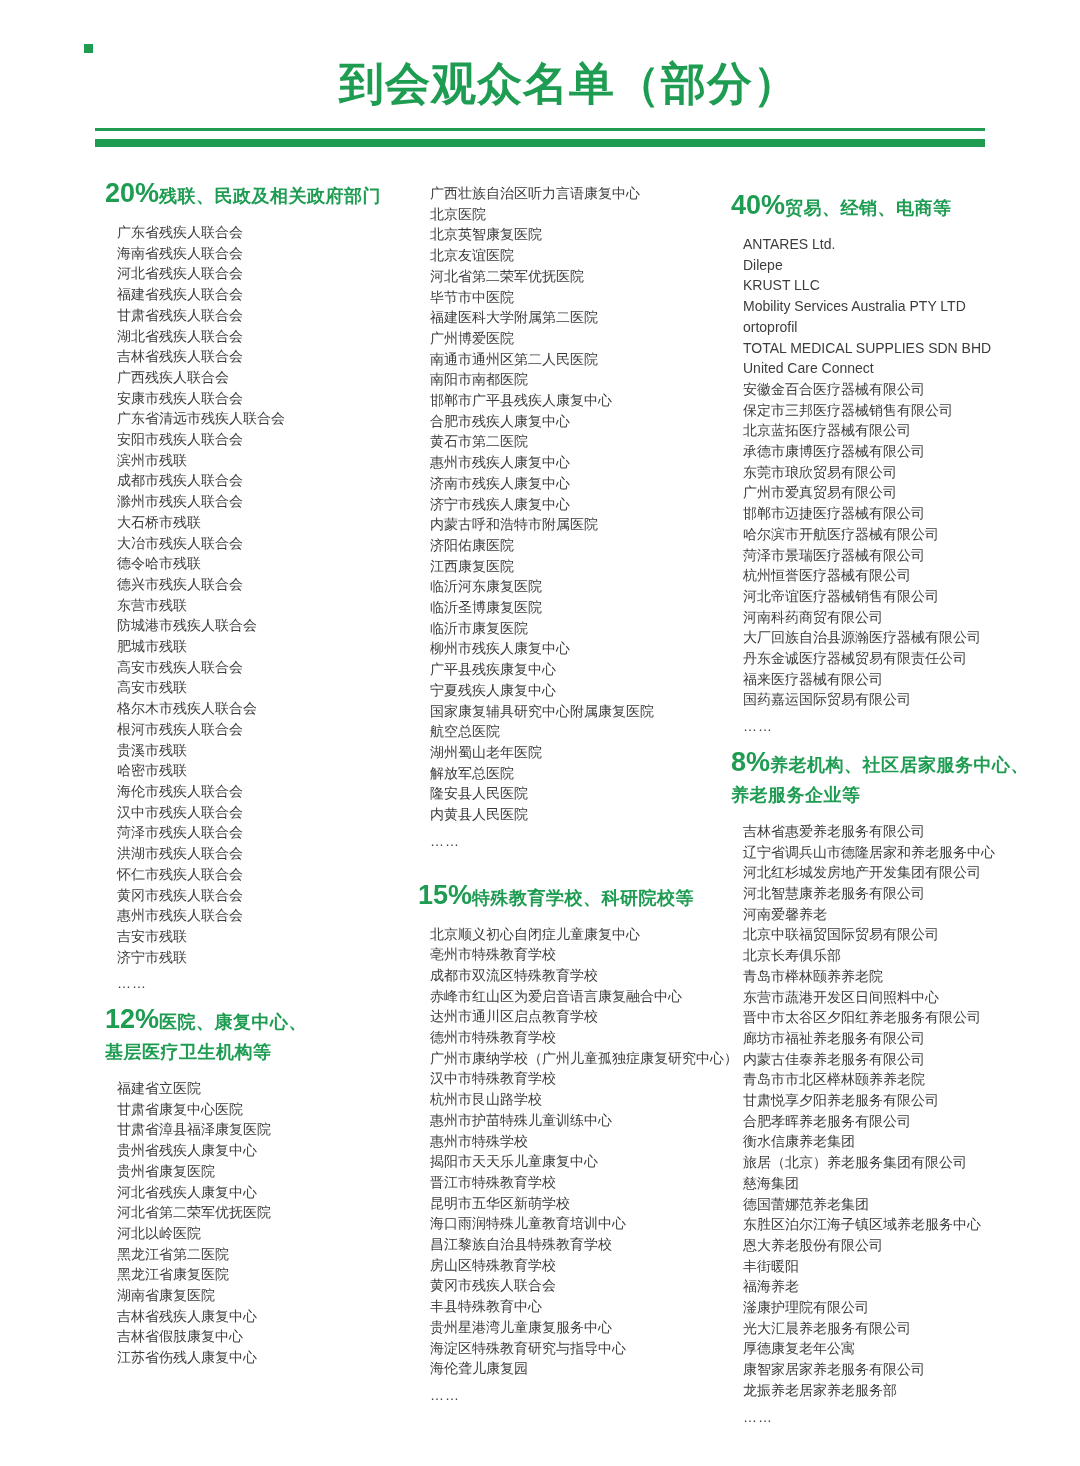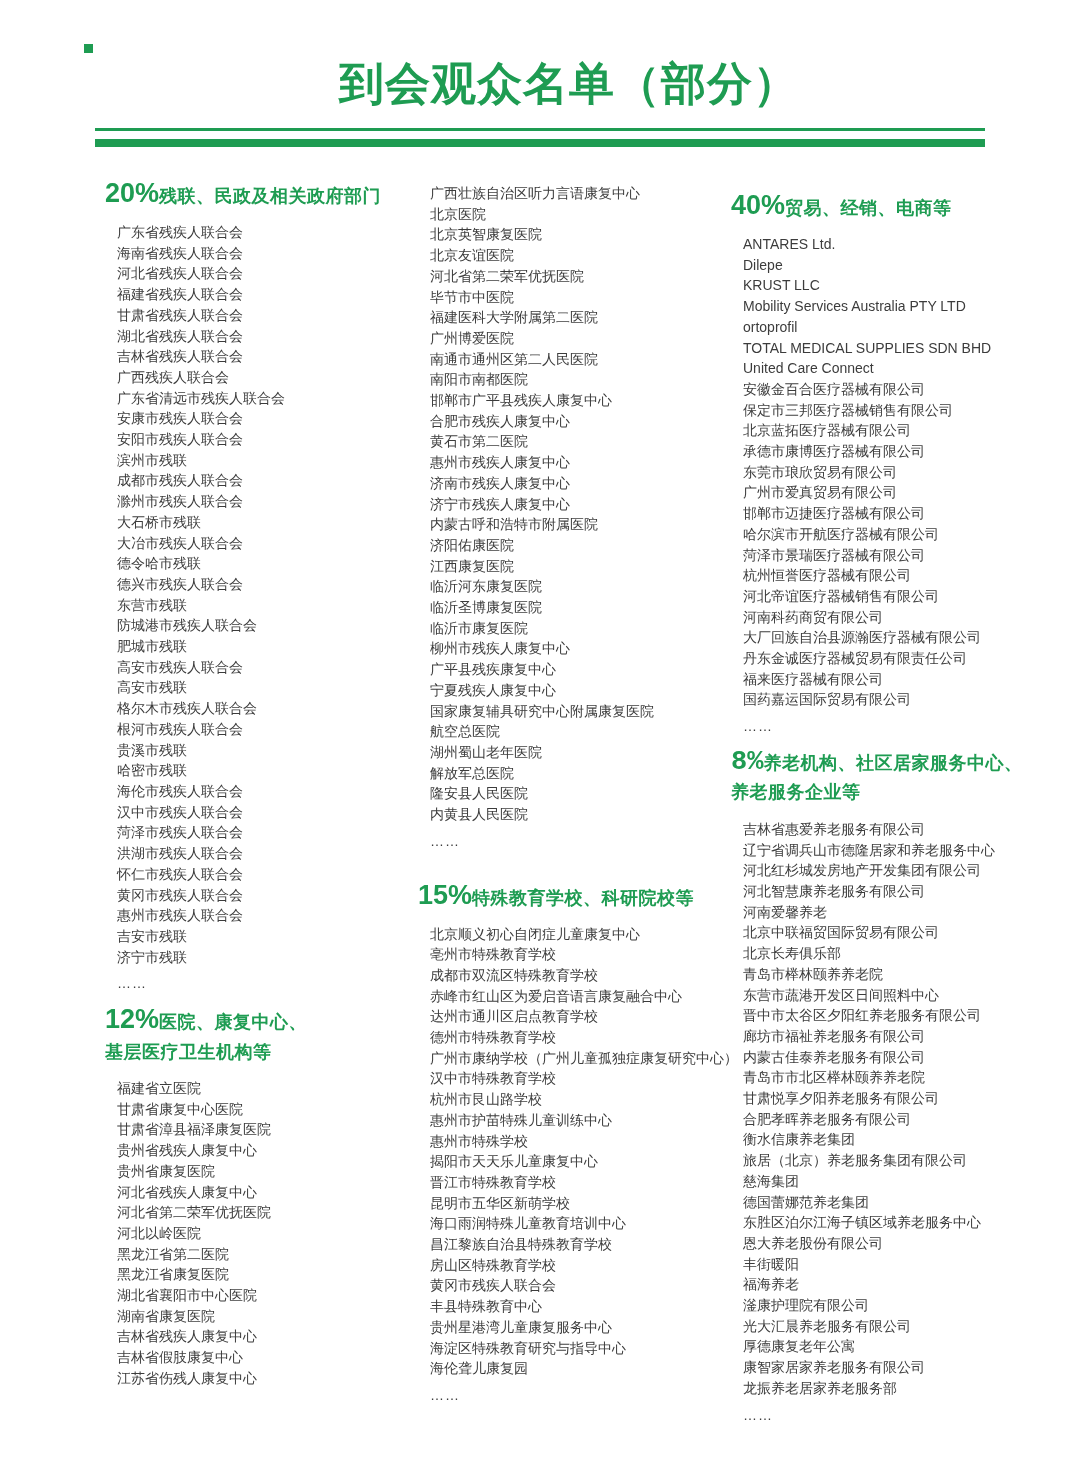--- a/index.html
+++ b/index.html
@@ -49,21 +49,21 @@
     font-size:14px;
     line-height:20.7px;
     color:var(--text);
     white-space:nowrap;
   }
   .org-item.ellipsis{margin-top:6px;letter-spacing:1px;}
 
   
   .col0 .block-2{margin-top:8px;margin-bottom:8px;}
   .col1 .block-1{margin-top:30px;}
-  .col2 .block-2{margin-top:8px;margin-bottom:8px;font-family:Liberation Mono, monospace;}
+  .col2 .block-2{margin-top:8px;margin-bottom:8px;}
 </style>
 </head>
 <body>
 
 <div class="page">
   <div class="corner-mark"></div>
   <h1 class="title">到会观众名单（部分）</h1>
   <div class="rule thin"></div>
   <div class="rule thick"></div>
   <div id="columns">
@@ -71,22 +71,22 @@
         <h2 class="sec-header block-0"><span class="sec-pct">20%</span><span class="sec-txt">残联、民政及相关政府部门</span></h2>
         <ul class="org-list block-1">
           <li class="org-item">广东省残疾人联合会</li>
           <li class="org-item">海南省残疾人联合会</li>
           <li class="org-item">河北省残疾人联合会</li>
           <li class="org-item">福建省残疾人联合会</li>
           <li class="org-item">甘肃省残疾人联合会</li>
           <li class="org-item">湖北省残疾人联合会</li>
           <li class="org-item">吉林省残疾人联合会</li>
           <li class="org-item">广西残疾人联合会</li>
+          <li class="org-item">安康市残疾人联合会</li>
           <li class="org-item">广东省清远市残疾人联合会</li>
-          <li class="org-item">安康市残疾人联合会</li>
           <li class="org-item">安阳市残疾人联合会</li>
           <li class="org-item">滨州市残联</li>
           <li class="org-item">成都市残疾人联合会</li>
           <li class="org-item">滁州市残疾人联合会</li>
           <li class="org-item">大石桥市残联</li>
           <li class="org-item">大冶市残疾人联合会</li>
           <li class="org-item">德令哈市残联</li>
           <li class="org-item">德兴市残疾人联合会</li>
           <li class="org-item">东营市残联</li>
           <li class="org-item">防城港市残疾人联合会</li>
@@ -113,21 +113,20 @@
           <li class="org-item">福建省立医院</li>
           <li class="org-item">甘肃省康复中心医院</li>
           <li class="org-item">甘肃省漳县福泽康复医院</li>
           <li class="org-item">贵州省残疾人康复中心</li>
           <li class="org-item">贵州省康复医院</li>
           <li class="org-item">河北省残疾人康复中心</li>
           <li class="org-item">河北省第二荣军优抚医院</li>
           <li class="org-item">河北以岭医院</li>
           <li class="org-item">黑龙江省第二医院</li>
           <li class="org-item">黑龙江省康复医院</li>
-          <li class="org-item">湖北省襄阳市中心医院</li>
           <li class="org-item">湖南省康复医院</li>
           <li class="org-item">吉林省残疾人康复中心</li>
           <li class="org-item">吉林省假肢康复中心</li>
           <li class="org-item">江苏省伤残人康复中心</li>
         </ul>
       </div>
       <div class="col col1">
         <ul class="org-list block-0">
           <li class="org-item">广西壮族自治区听力言语康复中心</li>
           <li class="org-item">北京医院</li>

